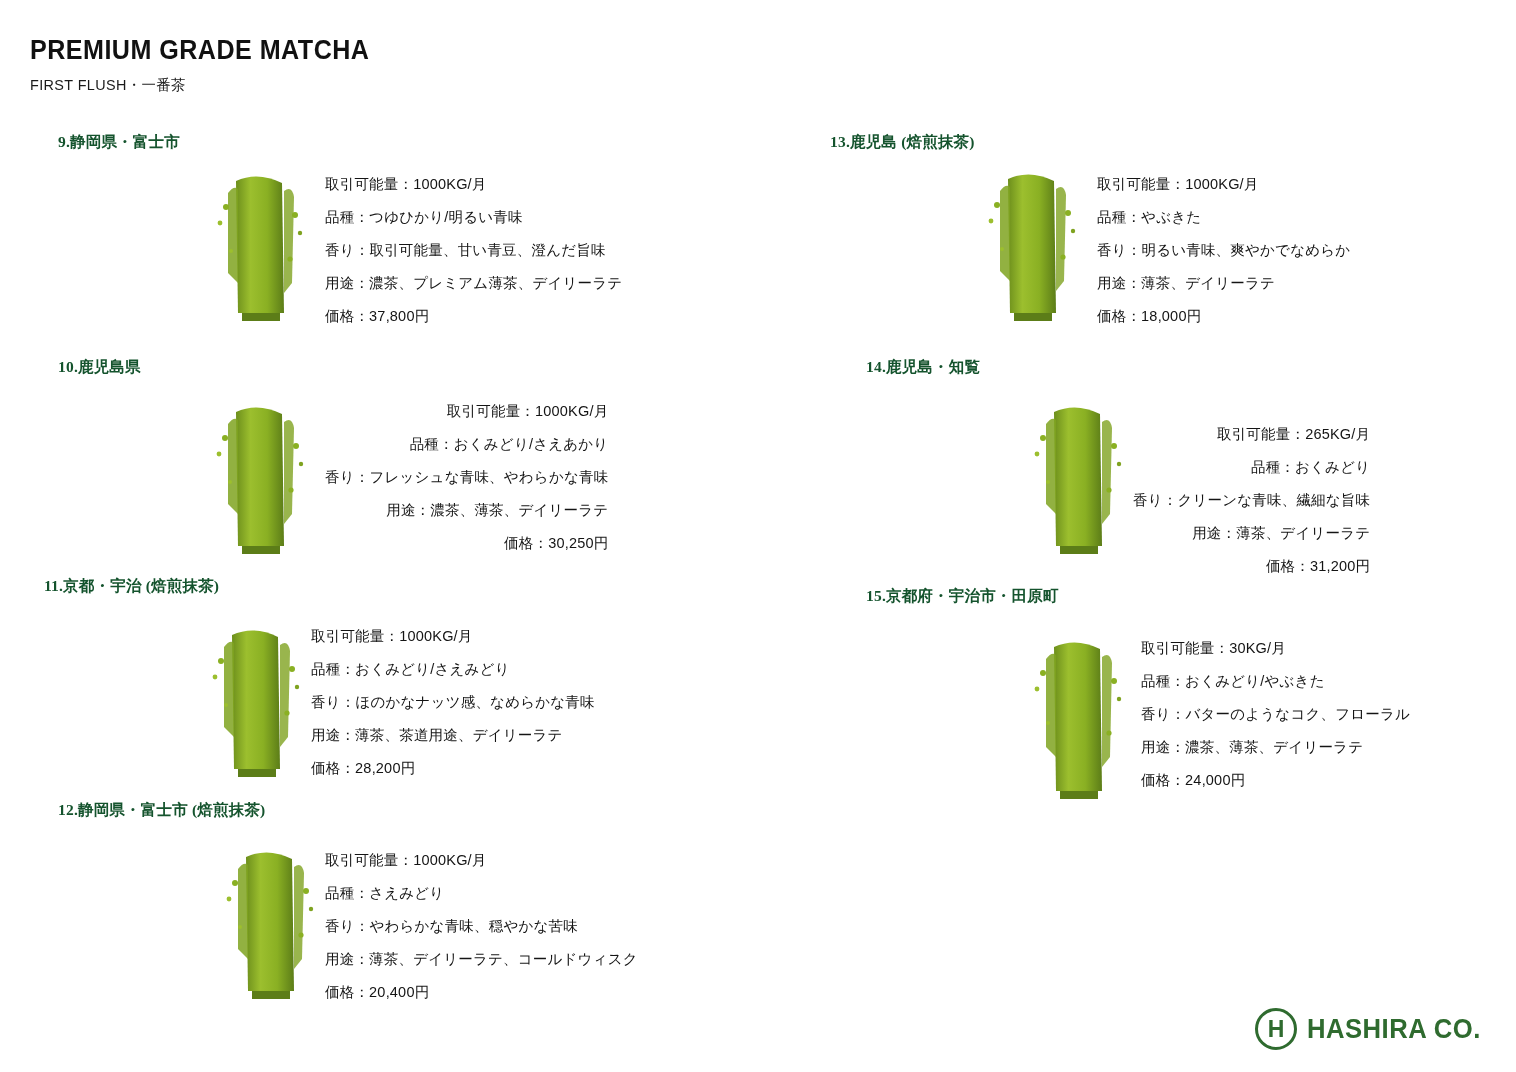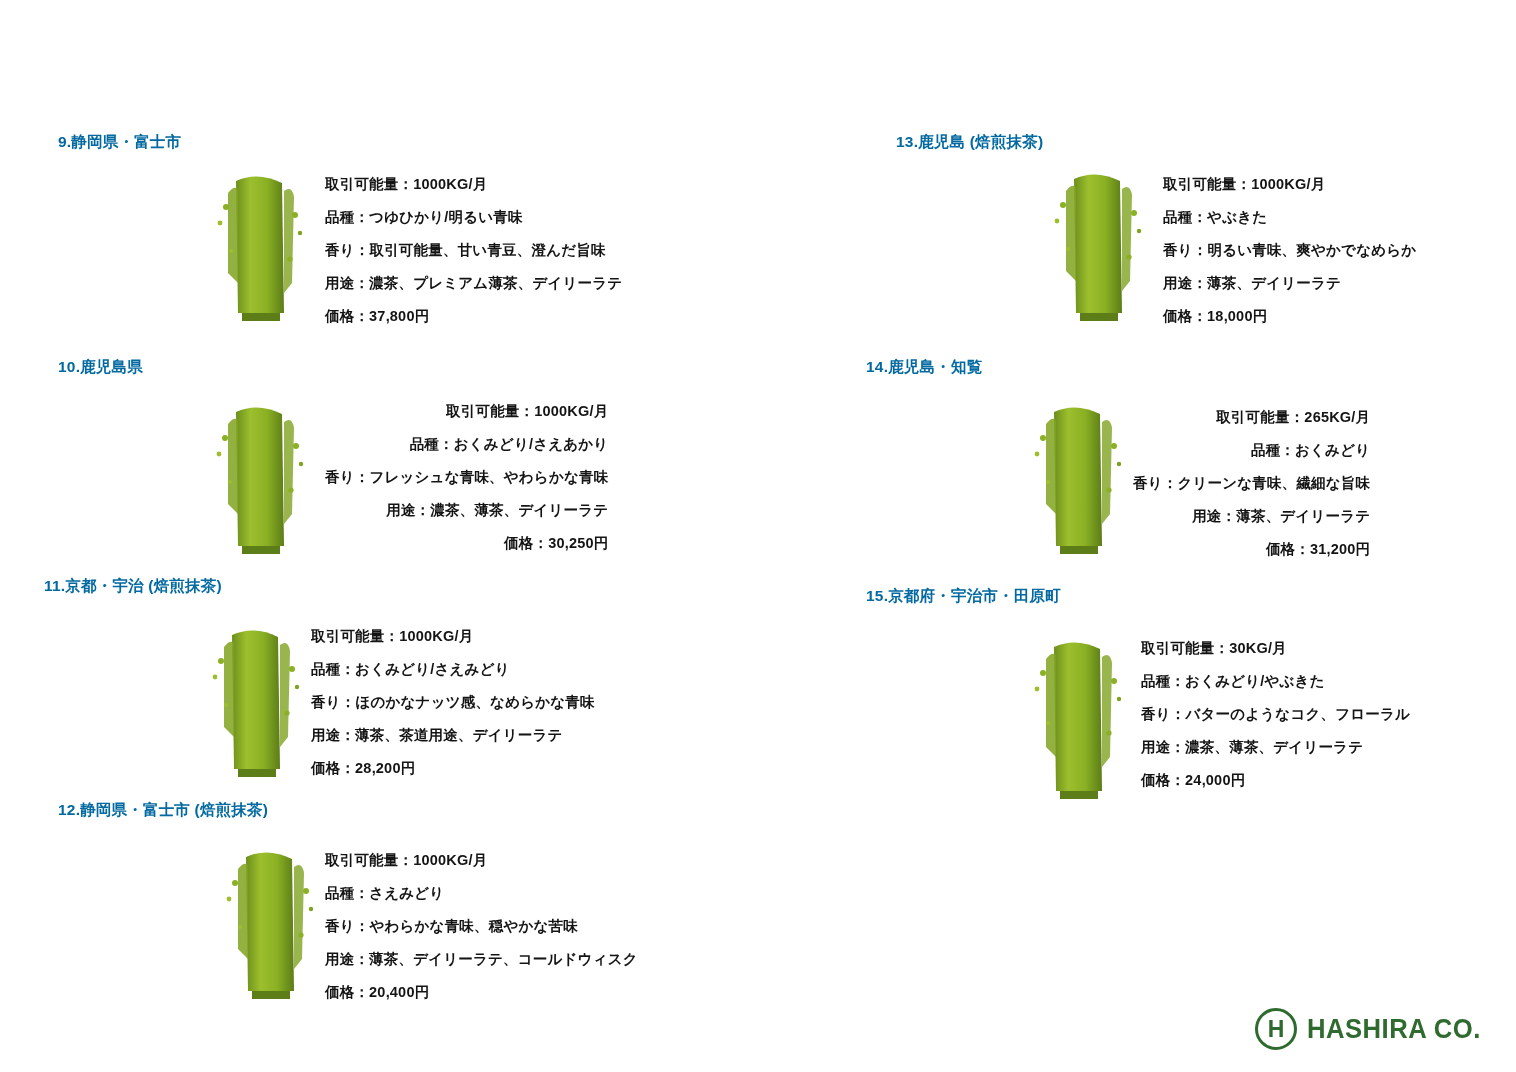--- a/index.html
+++ b/index.html
@@ -47,23 +47,24 @@
     transform-origin: left center;
   }
 
   
   .entry {
     position: absolute;
   }
   .entry-label {
     font-size: 15.5px;
     font-weight: bold;
-    color: #0369a1;
+    color: #14532d;
     white-space: nowrap;
     letter-spacing: 0.2px;
+    font-family: Liberation Serif, serif;
   }
   .entry-body {
     position: relative;
     display: block;
   }
   .swatch {
     position: absolute;
     width: 120px;
     overflow: hidden;
   }
@@ -73,21 +74,21 @@
   .specs {
     position: absolute;
     white-space: nowrap;
   }
   .spec-line {
     font-size: 14.5px;
     color: #141414;
     margin-bottom: 14px;
     letter-spacing: 0.2px;
     white-space: nowrap;
-    font-weight: 700;
+    font-weight: 400;
   }
   .spec-line:last-child { margin-bottom: 0; }
 
   
   .footer-logo {
     position: absolute;
     right: 26px;
     bottom: 22px;
     display: flex;
     align-items: center;
@@ -116,20 +117,24 @@
     letter-spacing: 0.5px;
     transform: scaleX(0.95);
     transform-origin: left center;
   }
 </style>
 </head>
 <body>
 
 <div class="page">
 
+  <div class="header">
+    <div class="title">PREMIUM GRADE MATCHA</div>
+    <div class="subtitle">FIRST FLUSH・一番茶</div>
+  </div>
 
   <div class="entry" style="left:58px; top:132px;">
     <div class="entry-label">9.静岡県・富士市</div>
     <div class="entry-body">
       <div class="swatch" style="left:140px; top:10px;">
         <svg width="120" height="160" viewBox="0 0 120 160">
           <defs>
             <linearGradient id="g9" x1="0" y1="0" x2="1" y2="0">
               <stop offset="0%" stop-color="#6d8f1c"></stop>
               <stop offset="30%" stop-color="#9cbf2e"></stop>
@@ -257,21 +262,21 @@
       <div class="specs" style="left:267px; top:30px;">
         <div class="spec-line">取引可能量：1000KG/月</div>
         <div class="spec-line">品種：さえみどり</div>
         <div class="spec-line">香り：やわらかな青味、穏やかな苦味</div>
         <div class="spec-line">用途：薄茶、デイリーラテ、コールドウィスク</div>
         <div class="spec-line">価格：20,400円</div>
       </div>
     </div>
   </div>
 
-  <div class="entry" style="left:896px; top:132px;">
+  <div class="entry" style="left:830px; top:132px;">
     <div class="entry-label">13.鹿児島 (焙煎抹茶)</div>
     <div class="entry-body">
       <div class="swatch" style="left:140px; top:10px;">
         <svg width="120" height="160" viewBox="0 0 120 160">
           <defs>
             <linearGradient id="g13" x1="0" y1="0" x2="1" y2="0">
               <stop offset="0%" stop-color="#6d8f1c"></stop>
               <stop offset="30%" stop-color="#9cbf2e"></stop>
               <stop offset="65%" stop-color="#8ab023"></stop>
               <stop offset="100%" stop-color="#5c7d18"></stop>
@@ -317,21 +322,21 @@
           <path d="M86 26 Q94 20 96 32 L94 118 L86 128 Z" fill="#7fa320" opacity="0.8"></path>
           <circle cx="27" cy="42" r="3" fill="#8ab023"></circle>
           <circle cx="21" cy="58" r="2.4" fill="#9cbf2e"></circle>
           <circle cx="98" cy="50" r="3" fill="#8ab023"></circle>
           <circle cx="103" cy="68" r="2.2" fill="#7fa320"></circle>
           <circle cx="32" cy="86" r="2" fill="#9cbf2e"></circle>
           <circle cx="93" cy="94" r="2.6" fill="#8ab023"></circle>
           <rect x="44" y="150" width="38" height="8" fill="#5c7d18"></rect>
         </svg>
       </div>
-      <div class="specs" style="left:267px; top:30px;">
+      <div class="specs" style="left:267px; top:47px;">
         <div class="spec-line">取引可能量：265KG/月</div>
         <div class="spec-line">品種：おくみどり</div>
         <div class="spec-line">香り：クリーンな青味、繊細な旨味</div>
         <div class="spec-line">用途：薄茶、デイリーラテ</div>
         <div class="spec-line">価格：31,200円</div>
       </div>
     </div>
   </div>
 
   <div class="entry" style="left:866px; top:586px;">

